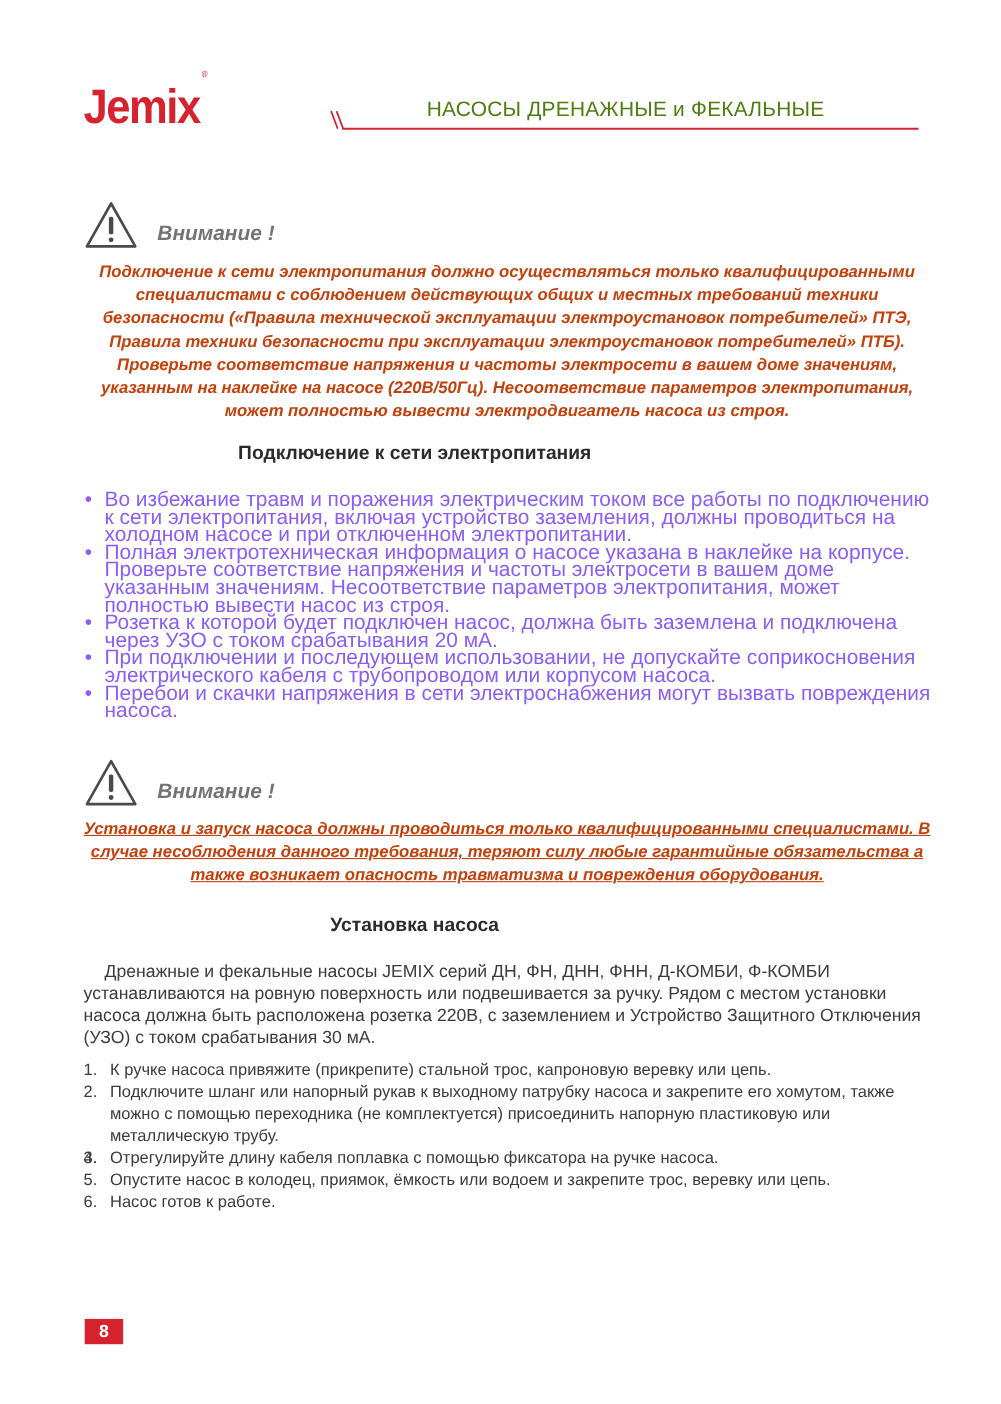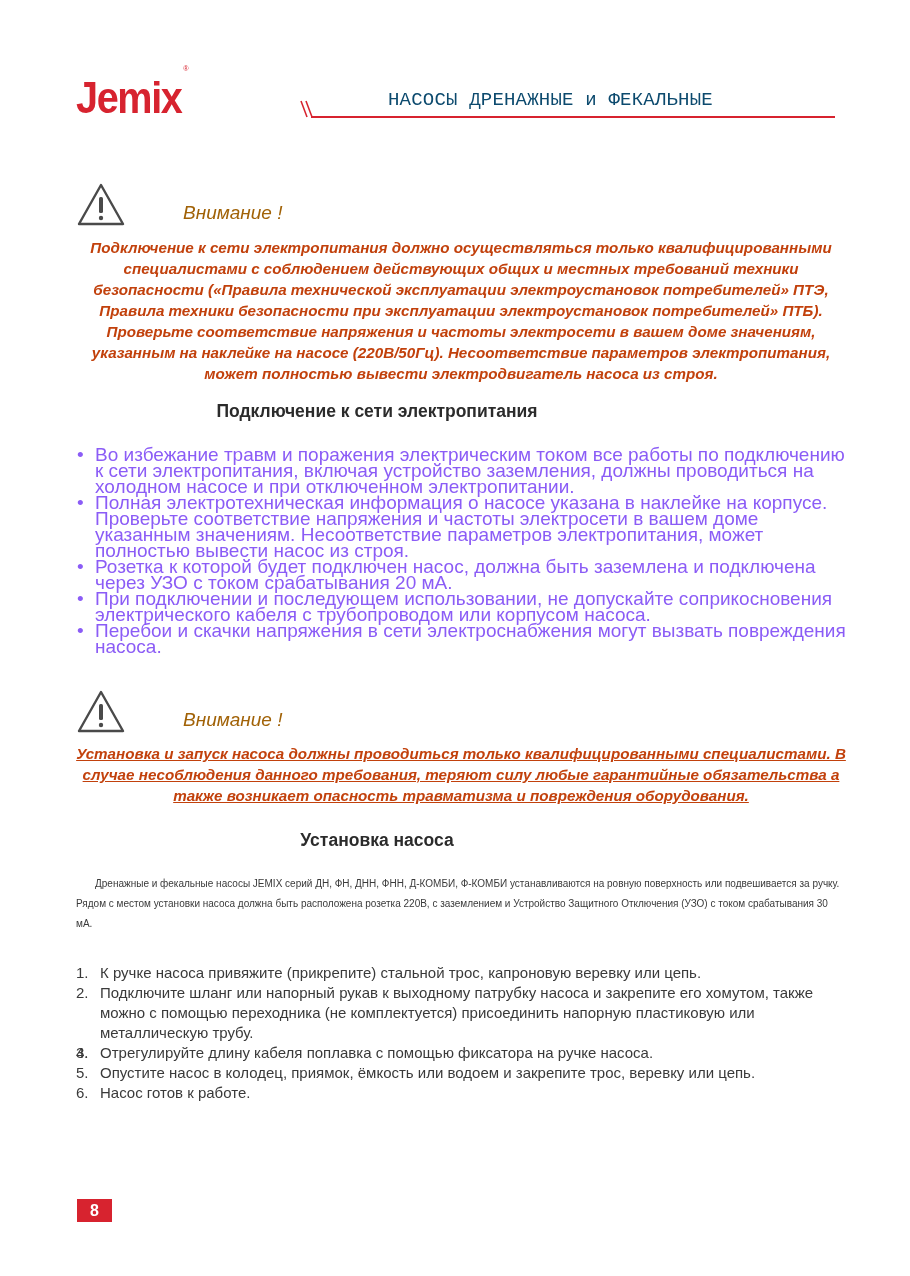--- a/index.html
+++ b/index.html
@@ -3,34 +3,34 @@
 <meta charset="utf-8">
 <style>
   * { margin:0; padding:0; box-sizing:border-box; }
   html, body { width:910px; height:1276px; background:#ffffff; }
   body { position:relative; font-family:"Liberation Sans", sans-serif; color:#3a3a3a; overflow:hidden; }
 
   .logo { position:absolute; left:76px; top:76px; font-family:"Liberation Sans", sans-serif; font-weight:bold; font-size:44px; color:#d7232f; letter-spacing:-1.5px; transform:scaleX(0.9); transform-origin:left top; line-height:1; }
   .logo sup { font-size:8px; font-weight:normal; position:relative; top:-26px; margin-left:2px; letter-spacing:0; }
 
   .header-rule { position:absolute; left:300px; top:95px; width:536px; height:30px; }
-  .header-title { position:absolute; left:388px; top:89px; font-size:19px; color:#0c4a6e; letter-spacing:0.2px;font-family:Liberation Mono, monospace; }
+  .header-title { position:absolute; left:388px; top:89px; font-size:19px; color:#4d7c0f; letter-spacing:0.2px; }
 
   .warn { position:absolute; left:76px; }
   .warn-icon { position:absolute; left:0; top:0; width:50px; height:46px; }
-  .warn-title { position:absolute; left:67px; font-size:19px; font-weight:normal; font-style:italic; color:#a16207; white-space:nowrap;margin-left:40px; }
+  .warn-title { position:absolute; left:67px; font-size:19px; font-weight:bold; font-style:italic; color:#737373; white-space:nowrap; }
   .warn-text { position:absolute; left:76px; width:770px; font-size:15.2px; font-weight:bold; font-style:italic; color:#c2410c; line-height:21px;text-align:center; }
 
   .section-title { position:absolute; left:0; width:754px; text-align:center; font-size:17.5px; font-weight:bold; color:#2b2b2b; }
 
   ul.bullets { position:absolute; left:76px; top:447px; width:770px; list-style:none; font-size:19px; line-height:16px; color:#8b5cf6; }
   ul.bullets li { position:relative; padding-left:19px; }
   ul.bullets li::before { content:"•"; position:absolute; left:1px; top:0; }
 
-  .para { position:absolute; left:76px; top:874px; width:770px; font-size:10px; line-height:20px; color:#3a3a3a; text-indent:19px; }
+  .para { position:absolute; left:76px; top:874px; width:770px; font-size:16px; line-height:20px; color:#3a3a3a; text-indent:19px; }
 
   ol.steps { position:absolute; left:76px; top:963px; width:770px; list-style:none; font-size:15px; line-height:20px; color:#3a3a3a; }
   ol.steps li { position:relative; padding-left:24px; }
   ol.steps li .num { position:absolute; left:0; top:0; }
 
   .page-num { position:absolute; left:77px; top:1199px; width:35px; height:23px; background:#d7232f; color:#ffffff; font-weight:bold; font-size:16px; text-align:center; line-height:23px; }
 </style>
 </head>
 <body>
 

